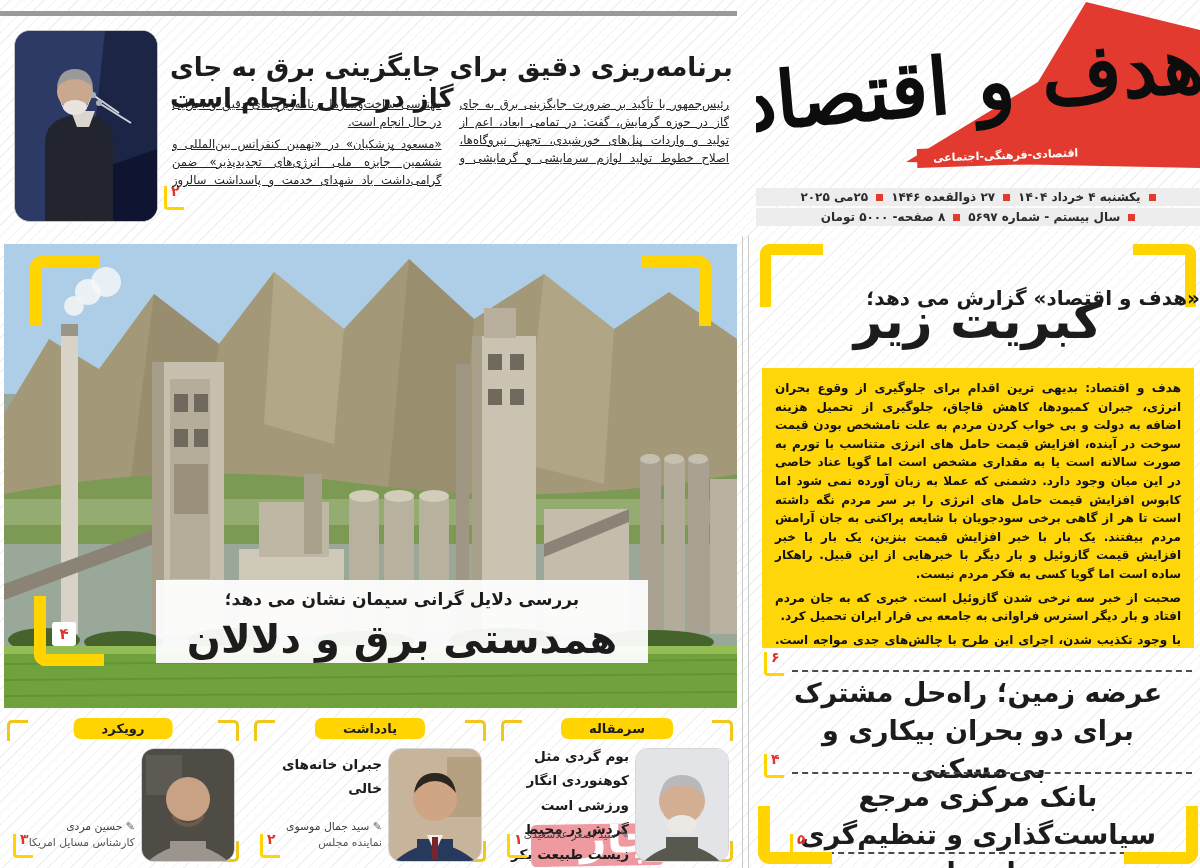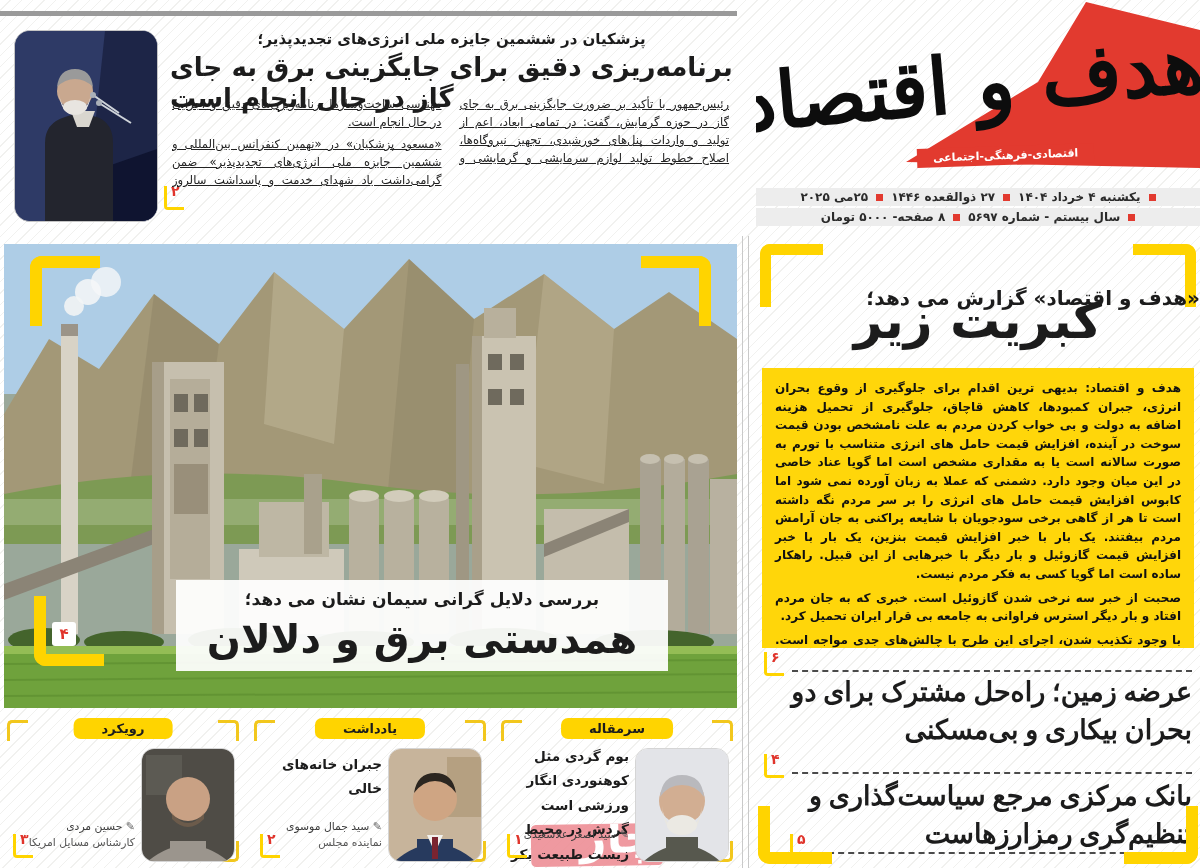--- a/index.html
+++ b/index.html
@@ -31,21 +31,21 @@
     column-count:2;column-gap:18px;direction:rtl;text-align:justify;font-size:11.6px;line-height:1.55;color:#222;text-decoration:underline;}
   .ta-body p{margin:0 0 4px 0;}
   
   .mainphoto{position:absolute;left:4px;top:244px;width:733px;height:464px;overflow:hidden;background:#9aa89a;}
   .mainphoto svg{position:absolute;left:0;top:0;width:100%;height:100%;}
   .pb{position:absolute;width:58px;height:58px;border:0 solid #ffd400;}
   .pb.tl{left:26px;top:12px;border-top-width:12px;border-left-width:12px;border-top-left-radius:12px;}
   .pb.tr{right:26px;top:12px;border-top-width:12px;border-right-width:12px;border-top-right-radius:12px;}
   .pb.bl{left:30px;bottom:42px;border-bottom-width:12px;border-left-width:12px;border-bottom-left-radius:12px;}
   .photonum{position:absolute;left:48px;bottom:62px;width:24px;height:24px;background:#fff;color:#e0342b;font-weight:bold;font-size:15px;display:flex;align-items:center;justify-content:center;border-radius:3px;}
-  .caption{position:absolute;left:152px;top:336px;width:492px;background:rgba(255,255,255,0.93);text-align:center;padding:9px 12px 8px;box-sizing:border-box;margin-left:20px;}
+  .caption{position:absolute;left:152px;top:336px;width:492px;background:rgba(255,255,255,0.93);text-align:center;padding:9px 12px 0;box-sizing:border-box;}
   .cap-kicker{font-size:17px;font-weight:800;direction:rtl;}
   .cap-headline{font-size:40px;font-weight:900;direction:rtl;line-height:1.2;margin-top:6px;}
   
   .bbox{position:absolute;top:716px;width:240px;height:150px;}
   .pill{position:absolute;top:2px;left:50%;transform:translateX(-50%);background:#ffd400;border-radius:7px;padding:3px 28px;font-size:13px;font-weight:800;white-space:nowrap;direction:rtl;}
   .bphoto{position:absolute;right:8px;top:32px;width:92px;height:112px;border-radius:13px;overflow:hidden;border:1px solid #d5d5d5;}
   .bphoto svg{width:100%;height:100%;display:block;}
   .btitle{position:absolute;right:108px;left:6px;top:36px;font-size:13.6px;font-weight:800;line-height:1.8;text-align:right;direction:rtl;}
   .bby{position:absolute;right:108px;left:6px;top:104px;font-size:10.8px;color:#3c3c3c;text-align:right;direction:rtl;}
   .bby .pen{color:#666;font-size:11px;}
@@ -64,21 +64,21 @@
   .dateband .sq{width:7px;height:7px;background:#e23a2f;flex:0 0 auto;}
   
   .report{position:absolute;left:756px;top:236px;width:444px;height:632px;}
   .rb-kicker{position:absolute;left:0;right:0;top:22px;text-align:right;font-size:20px;font-weight:900;direction:rtl;margin-top:28px;}
   .rb-headline{position:absolute;left:0;right:0;top:48px;text-align:center;font-size:50px;font-weight:900;direction:rtl;line-height:1.5;}
   .ybox{position:absolute;left:6px;top:132px;width:432px;height:280px;background:#ffd60a;box-sizing:border-box;padding:11px 13px;overflow:hidden;
     direction:rtl;text-align:justify;font-size:12px;font-weight:700;line-height:1.55;color:#111;}
   .ybox p{margin:0 0 5px 0;}
   .sep{position:absolute;left:8px;right:8px;display:flex;align-items:flex-end;height:22px;direction:ltr;}
   .sep .dash{flex:1;border-top:2px dashed #4b4b4b;margin:0 0 4px 8px;}
-  .rh2{position:absolute;left:8px;right:8px;font-size:27px;font-weight:900;direction:rtl;line-height:1.4;font-family:Liberation Serif, serif;}
+  .rh2{position:absolute;left:8px;right:8px;text-align:center;font-size:27px;font-weight:900;direction:rtl;line-height:1.4;}
   .bigbr{position:absolute;width:62px;height:46px;border:0 solid #ffd400;}
   .bigbr.bl{left:2px;bottom:4px;border-bottom-width:12px;border-left-width:12px;border-bottom-left-radius:12px;}
   .bigbr.br{right:2px;bottom:4px;border-bottom-width:12px;border-right-width:12px;border-bottom-right-radius:12px;}
 </style>
 </head>
 <body>
 
 <div id="page">
 
   <div class="masthead">
@@ -116,21 +116,20 @@
         <circle cx="60" cy="60" r="18" fill="#c9a88f"></circle>
         <path d="M42,56 Q44,38 60,38 Q76,38 78,56 Q70,48 60,48 Q50,48 42,56 Z" fill="#9a9a9a"></path>
         <path d="M44,62 Q46,84 60,84 Q74,84 76,62 Q74,80 60,80 Q46,80 44,62 Z" fill="#e6e3de"></path>
         <ellipse cx="60" cy="76" rx="12" ry="7" fill="#e8e5e0"></ellipse>
         <line x1="104" y1="82" x2="78" y2="64" stroke="#cfd4da" stroke-width="2"></line>
         <line x1="116" y1="92" x2="84" y2="72" stroke="#cfd4da" stroke-width="2"></line>
         <circle cx="78" cy="64" r="3" fill="#aab0b8"></circle>
         <circle cx="84" cy="72" r="3" fill="#aab0b8"></circle>
       </svg>
     </div>
-    <div class="ta-kicker">پزشکیان در ششمین جایزه ملی انرژی‌های تجدیدپذیر؛</div>
     <div class="ta-headline">برنامه‌ریزی دقیق برای جایگزینی برق به جای گاز در حال انجام است</div>
     <div class="ta-body" dir="rtl">
       <p>رئیس‌جمهور با تأکید بر ضرورت جایگزینی برق به جای گاز در حوزه گرمایش، گفت: در تمامی ابعاد، اعم از تولید و واردات پنل‌های خورشیدی، تجهیز نیروگاه‌ها، اصلاح خطوط تولید لوازم سرمایشی و گرمایشی و مهندسی ساخت‌وسازها برنامه‌ریزی‌های دقیق و اجرایی در حال انجام است.</p>
       <p>«مسعود پزشکیان» در «نهمین کنفرانس بین‌المللی و ششمین جایزه ملی انرژی‌های تجدیدپذیر» ضمن گرامی‌داشت یاد شهدای خدمت و پاسداشت سالروز آزادسازی خرمشهر، بر عزم جدی دولت برای توسعه همه‌جانبه انرژی‌های پاک تأکید کرد و آن را مسیر روشن آینده کشور دانست.</p>
 
     </div>
     <div class="numcorner" style="position:absolute;left:164px;top:164px;">
       <span class="n">۲</span>
     </div>
   </div>

